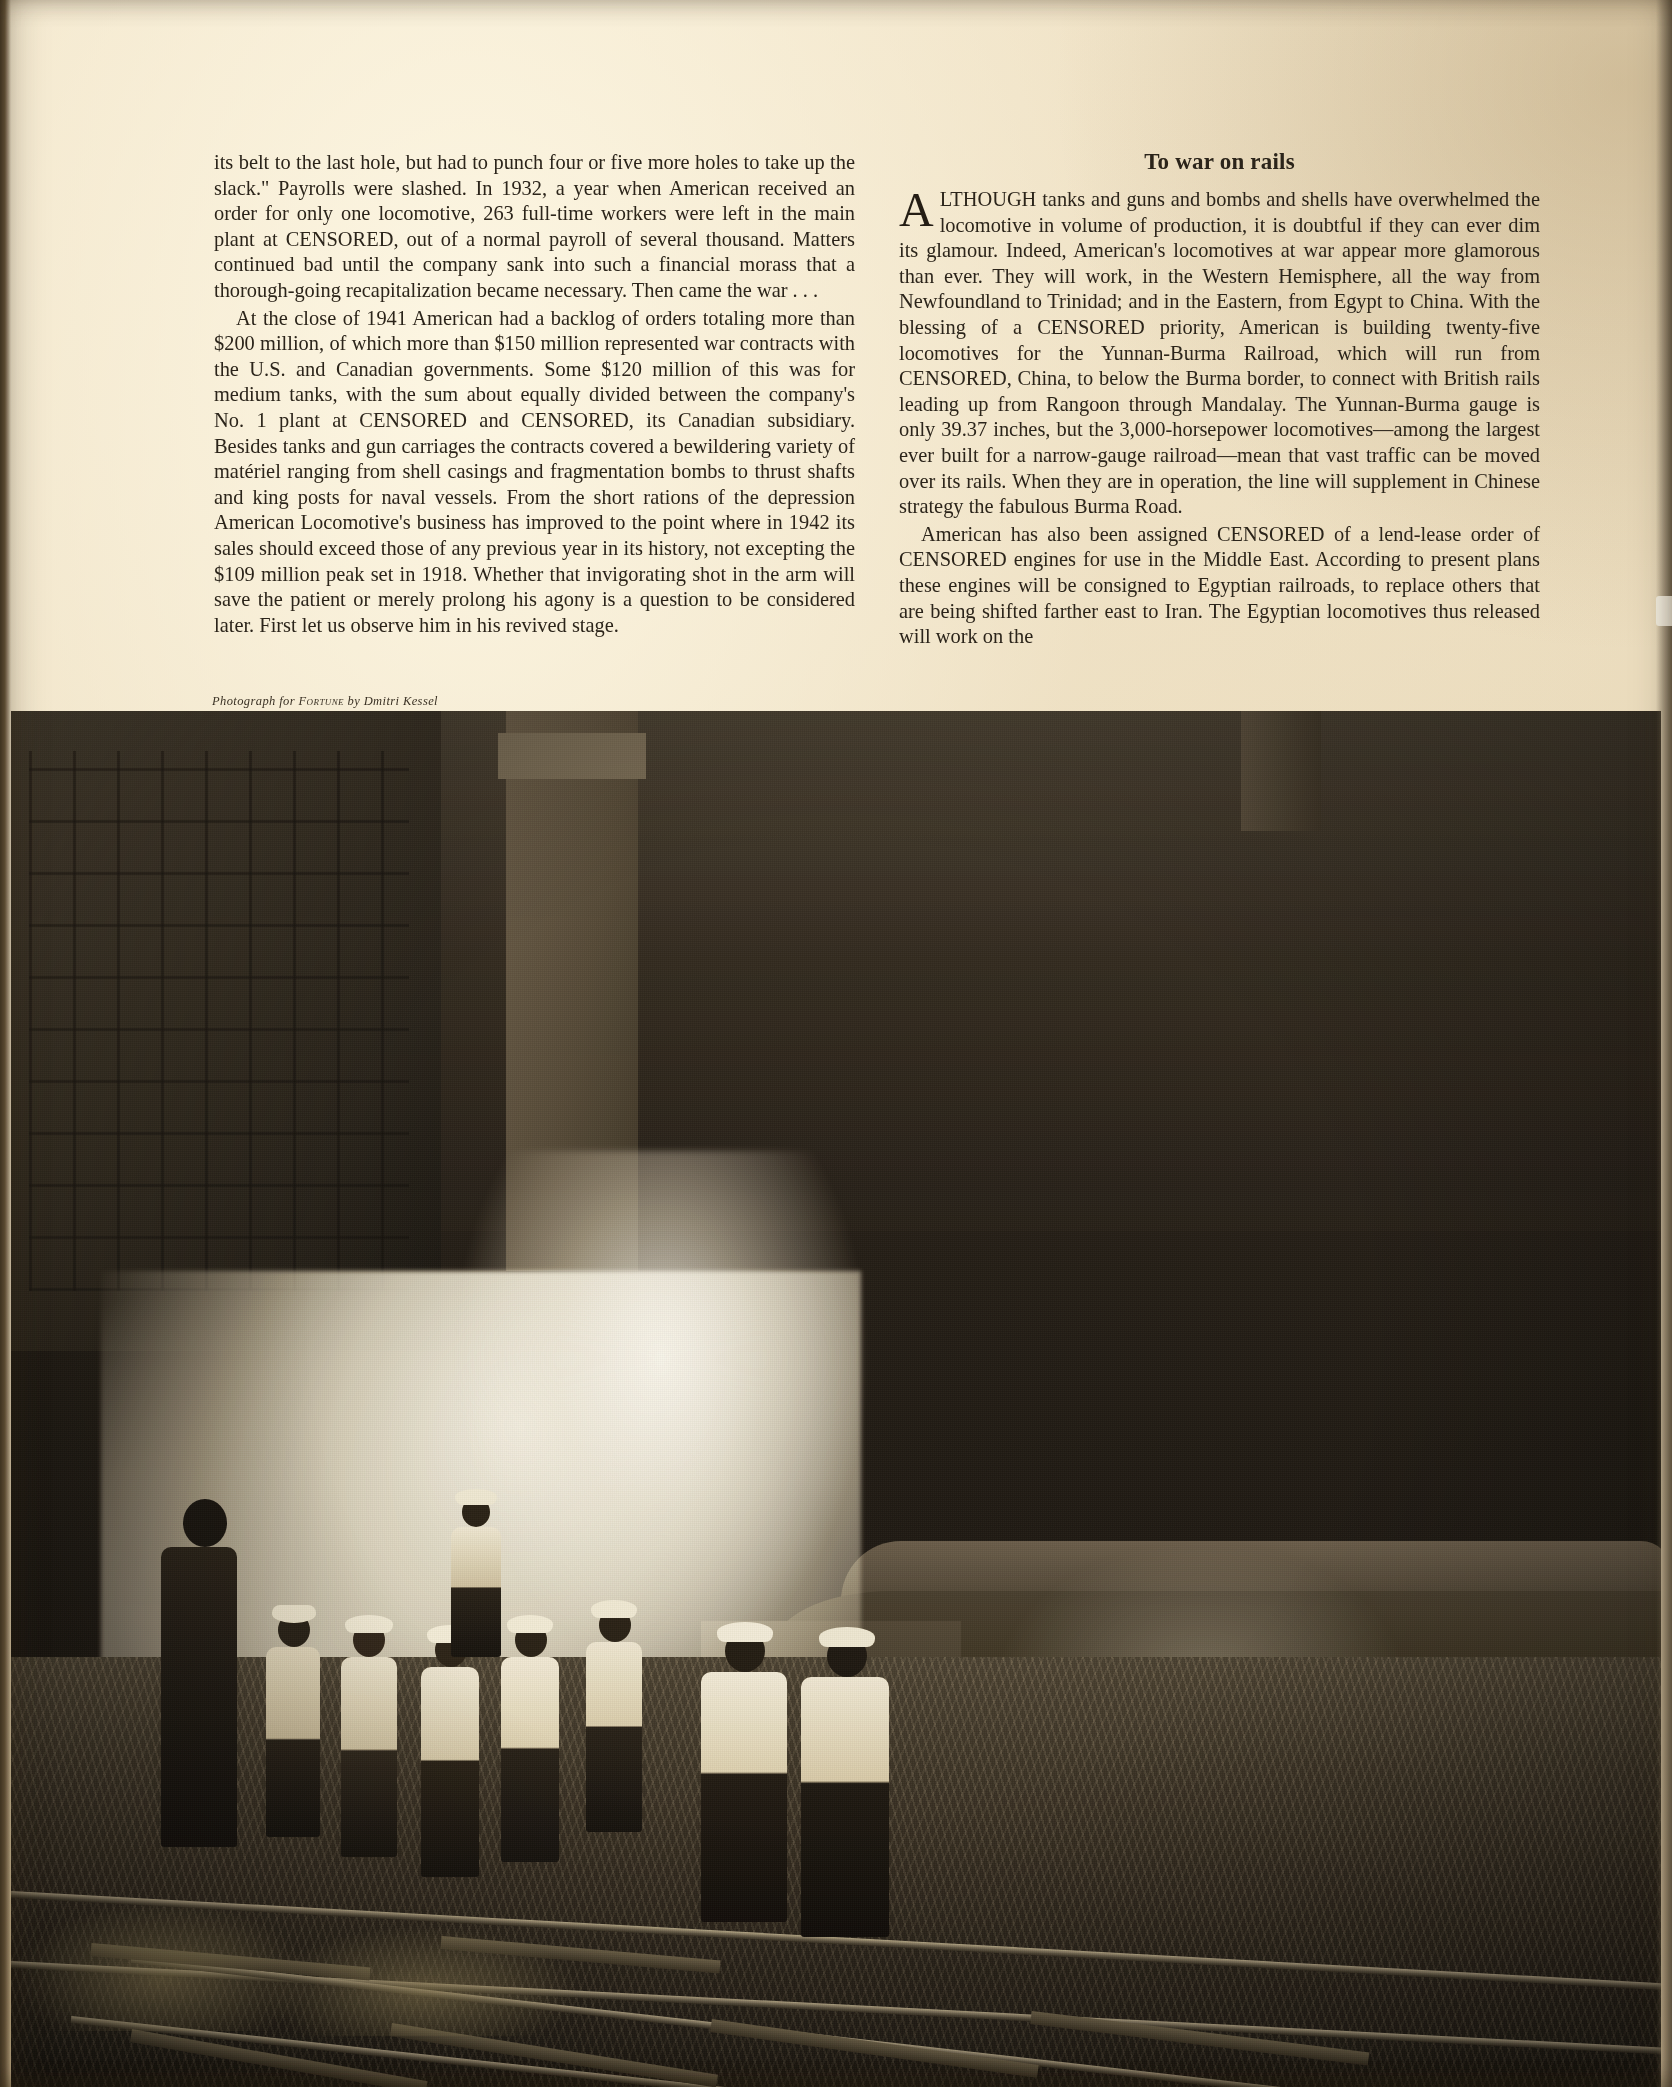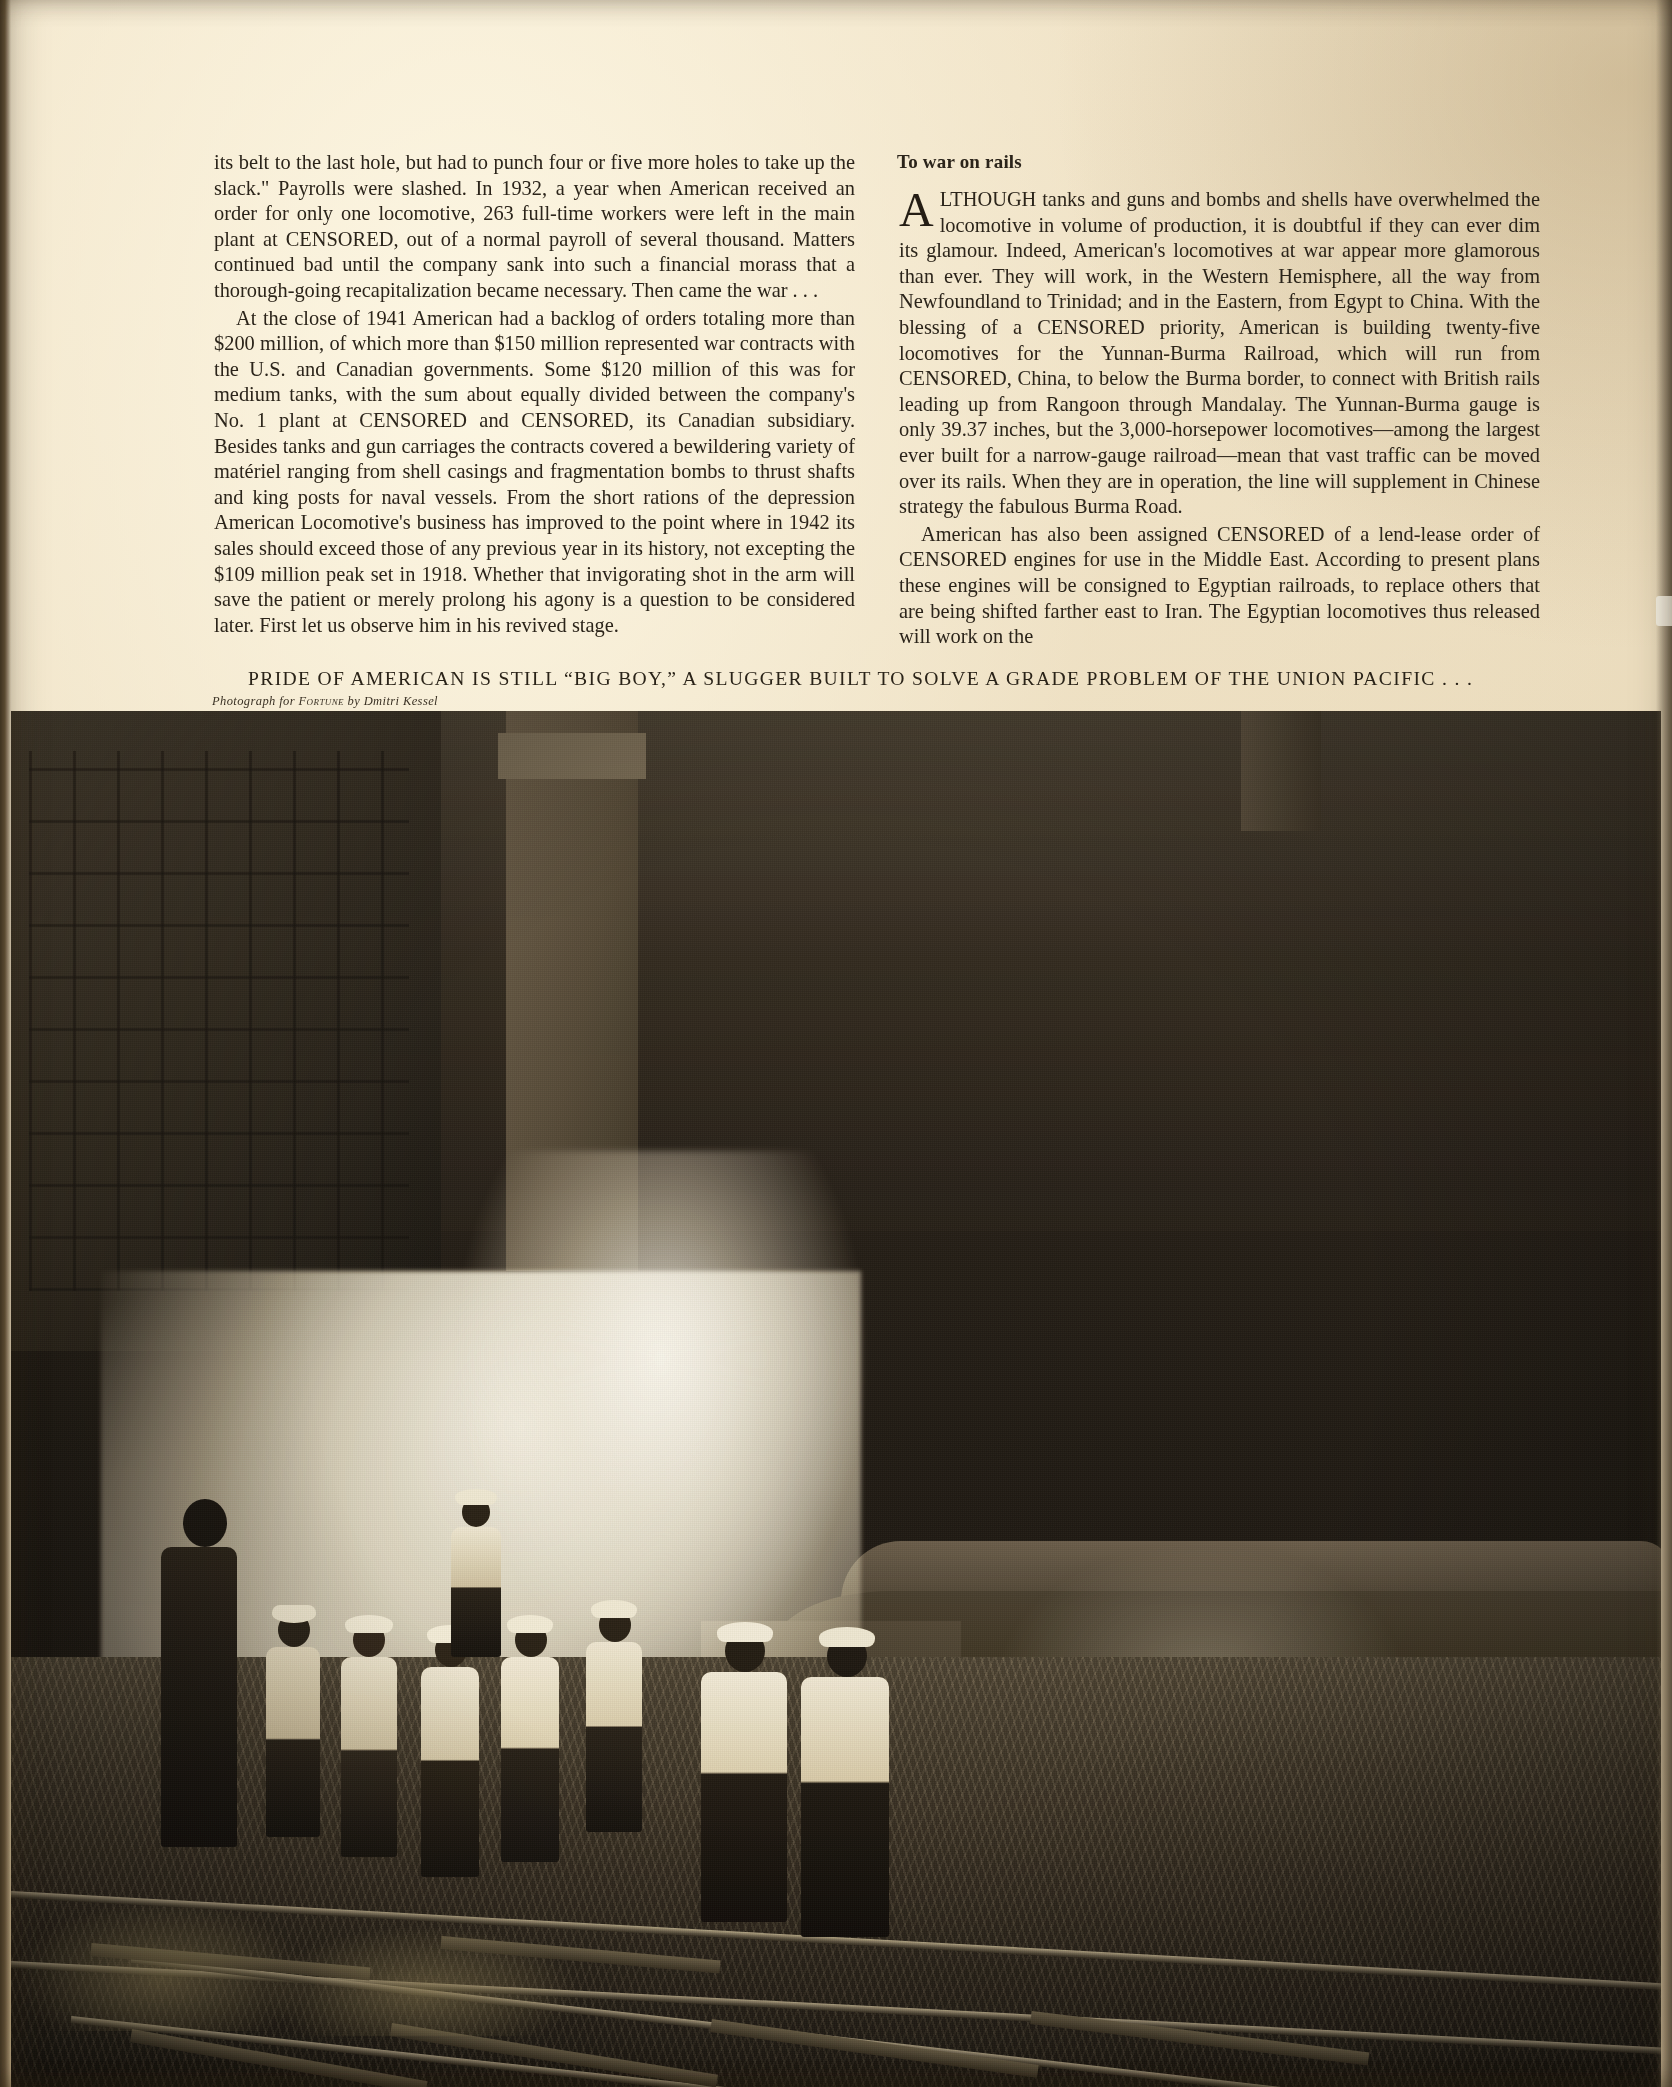--- a/index.html
+++ b/index.html
@@ -99,25 +99,26 @@
     hyphens: none;
   }
   .bodytext p {
     margin: 2px;
   }
   .bodytext p + p {
     text-indent: 22px;
   }
   .subhead {
     font-family: "Liberation Serif", serif;
-    font-size: 19px;
+    font-size: 23px;
     line-height: 28px;
     color: #2b241a;
     margin: 0 0 11px 0;
     letter-spacing: 0.2px;
+    text-align: center;
   }
   
   .dropcap-para {
     position: relative;
     min-height: 52px;
   }
   .dropcap {
     float: left;
     font-family: "Liberation Serif", serif;
     font-size: 48px;
@@ -428,21 +429,20 @@
       <div class="bodytext">
         <p class="dropcap-para">
           <span class="dropcap">A</span><span>LTHOUGH tanks and guns and bombs and shells have overwhelmed the locomotive in volume of production, it is doubtful if they can ever dim its glamour. Indeed, American's locomotives at war appear more glamorous than ever. They will work, in the Western Hemisphere, all the way from Newfoundland to Trinidad; and in the Eastern, from Egypt to China. With the blessing of a CENSORED priority, American is building twenty-five locomotives for the Yunnan-Burma Railroad, which will run from CENSORED, China, to below the Burma border, to connect with British rails leading up from Rangoon through Mandalay. The Yunnan-Burma gauge is only 39.37 inches, but the 3,000-horsepower locomotives—among the largest ever built for a narrow-gauge railroad—mean that vast traffic can be moved over its rails. When they are in operation, the line will supplement in Chinese strategy the fabulous Burma Road.</span>
         </p>
         <p>American has also been assigned CENSORED of a lend-lease order of CENSORED engines for use in the Middle East. According to present plans these engines will be consigned to Egyptian railroads, to replace others that are being shifted farther east to Iran. The Egyptian locomotives thus released will work on the</p>
       </div>
     </div>
 
   </div>
 
-  <div id="caption">PRIDE OF AMERICAN IS STILL “BIG BOY,” A SLUGGER BUILT TO SOLVE A GRADE PROBLEM OF THE UNION PACIFIC . . .</div>
   <div id="photo-credit"><span>Photograph for </span><span class="smallcaps">Fortune</span><span> by Dmitri Kessel</span></div>
 
   <div id="photo">
     <div id="photo-inner">
 
       <div class="sky"></div>
 
       <div class="bldg-left">
         <div class="window-grid"></div>
         <div class="shade"></div>

